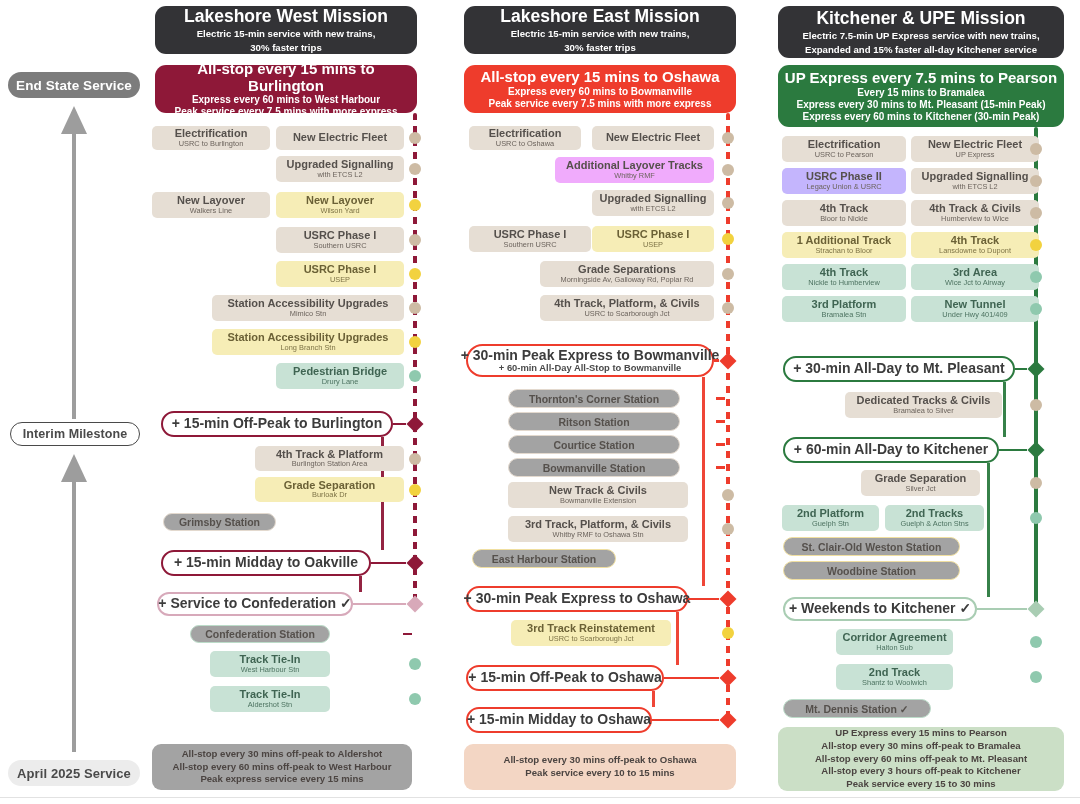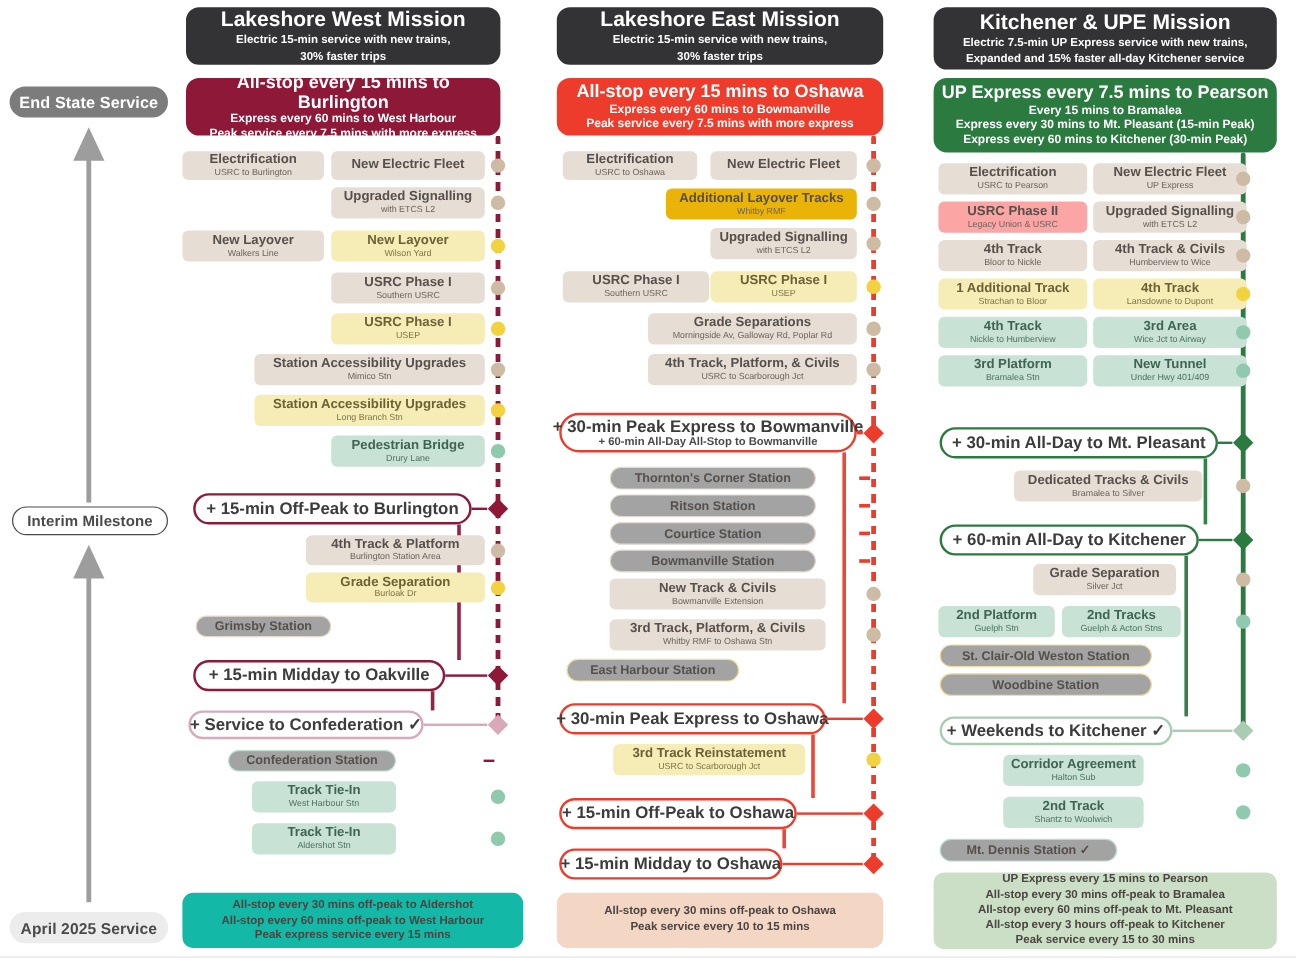--- a/index.html
+++ b/index.html
@@ -205,21 +205,21 @@
           <div class="t2" style="color: rgb(77, 115, 97);">West Harbour Stn</div>
         </div>
         <div class="stub" style="left: 330px; top: 662.8px; width: 75px; background: transparent;"></div>
         <div class="dot" style="left: 409px; top: 658px; width: 12px; height: 12px; background: rgb(143, 201, 174);"></div>
         <div class="node chip" style="left: 210px; top: 686px; width: 120px; height: 26px; background: rgb(200, 226, 213);">
           <div class="t1" style="color: rgb(63, 100, 82);">Track Tie-In</div>
           <div class="t2" style="color: rgb(77, 115, 97);">Aldershot Stn</div>
         </div>
         <div class="stub" style="left: 330px; top: 697.8px; width: 75px; background: transparent;"></div>
         <div class="dot" style="left: 409px; top: 693px; width: 12px; height: 12px; background: rgb(143, 201, 174);"></div>
-        <div class="summary" style="left: 152px; top: 744px; width: 284px; height: 46px; background: #14b8a6; justify-content: flex-end;">
+        <div class="summary" style="left: 152px; top: 744px; width: 260px; height: 46px; background: #a3a3a3;">
           <div>All-stop every 30 mins off-peak to Aldershot</div>
           <div>All-stop every 60 mins off-peak to West Harbour</div>
           <div>Peak express service every 15 mins</div>
         </div>
       </div>
       <div style="position: absolute; left: 0px; top: 0px; width: 1080px; height: 804px;">
         <div class="mission-head" style="left: 464px; top: 6px; width: 272px; height: 48px;">
           <div class="mh-title">Lakeshore East Mission</div>
           <div class="mh-sub">Electric 15-min service with new trains,</div>
           <div class="mh-sub">30% faster trips</div>
@@ -232,21 +232,21 @@
         <div class="spine dash" style="left: 726.3px; top: 113px; height: 607px; color: rgb(238, 60, 44);"></div>
         <div class="node chip" style="left: 469px; top: 126px; width: 112px; height: 24px; background: rgb(230, 222, 212);">
           <div class="t1" style="color: rgb(85, 80, 76);">Electrification</div>
           <div class="t2" style="color: rgb(107, 99, 92);">USRC to Oshawa</div>
         </div>
         <div class="node chip" style="left: 592px; top: 126px; width: 122px; height: 24px; background: rgb(230, 222, 212);">
           <div class="t1" style="color: rgb(85, 80, 76);">New Electric Fleet</div>
         </div>
         <div class="stub" style="left: 714px; top: 136.8px; width: 4px; background: transparent;"></div>
         <div class="dot" style="left: 722px; top: 132px; width: 12px; height: 12px; background: rgb(205, 187, 164);"></div>
-        <div class="node chip" style="left: 555px; top: 157px; width: 159px; height: 26px; background: #eab308;">
+        <div class="node chip" style="left: 555px; top: 157px; width: 159px; height: 26px; background: #f0abfc;">
           <div class="t1" style="color: rgb(85, 80, 76);">Additional Layover Tracks</div>
           <div class="t2" style="color: rgb(107, 99, 92);">Whitby RMF</div>
         </div>
         <div class="stub" style="left: 714px; top: 168.8px; width: 4px; background: transparent;"></div>
         <div class="dot" style="left: 722px; top: 164px; width: 12px; height: 12px; background: rgb(205, 187, 164);"></div>
         <div class="node chip" style="left: 592px; top: 190px; width: 122px; height: 26px; background: rgb(230, 222, 212);">
           <div class="t1" style="color: rgb(85, 80, 76);">Upgraded Signalling</div>
           <div class="t2" style="color: rgb(107, 99, 92);">with ETCS L2</div>
         </div>
         <div class="stub" style="left: 714px; top: 201.8px; width: 4px; background: transparent;"></div>
@@ -345,21 +345,21 @@
         <div class="node chip" style="left: 782px; top: 136px; width: 124px; height: 26px; background: rgb(230, 222, 212);">
           <div class="t1" style="color: rgb(85, 80, 76);">Electrification</div>
           <div class="t2" style="color: rgb(107, 99, 92);">USRC to Pearson</div>
         </div>
         <div class="node chip" style="left: 911px; top: 136px; width: 128px; height: 26px; background: rgb(230, 222, 212);">
           <div class="t1" style="color: rgb(85, 80, 76);">New Electric Fleet</div>
           <div class="t2" style="color: rgb(107, 99, 92);">UP Express</div>
         </div>
         <div class="stub" style="left: 1039px; top: 147.8px; width: 0px; background: transparent;"></div>
         <div class="dot" style="left: 1030px; top: 143px; width: 12px; height: 12px; background: rgb(205, 187, 164);"></div>
-        <div class="node chip" style="left: 782px; top: 168px; width: 124px; height: 26px; background: #fca5a5;">
+        <div class="node chip" style="left: 782px; top: 168px; width: 124px; height: 26px; background: #c4b5fd;">
           <div class="t1" style="color: rgb(85, 80, 76);">USRC Phase II</div>
           <div class="t2" style="color: rgb(107, 99, 92);">Legacy Union &amp; USRC</div>
         </div>
         <div class="node chip" style="left: 911px; top: 168px; width: 128px; height: 26px; background: rgb(230, 222, 212);">
           <div class="t1" style="color: rgb(85, 80, 76);">Upgraded Signalling</div>
           <div class="t2" style="color: rgb(107, 99, 92);">with ETCS L2</div>
         </div>
         <div class="stub" style="left: 1039px; top: 179.8px; width: 0px; background: transparent;"></div>
         <div class="dot" style="left: 1030px; top: 175px; width: 12px; height: 12px; background: rgb(205, 187, 164);"></div>
         <div class="node chip" style="left: 782px; top: 200px; width: 124px; height: 26px; background: rgb(230, 222, 212);">

